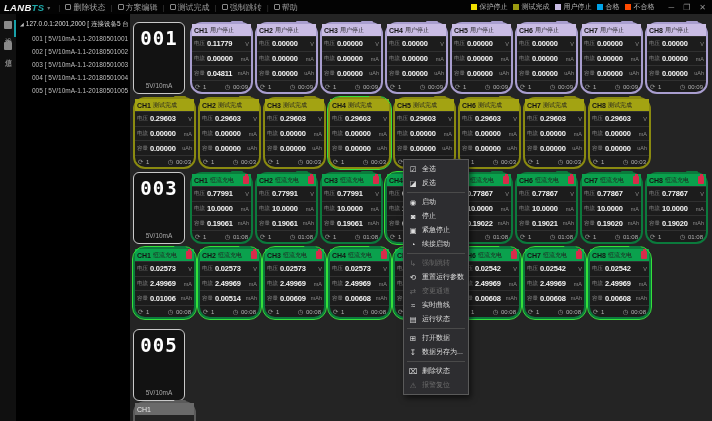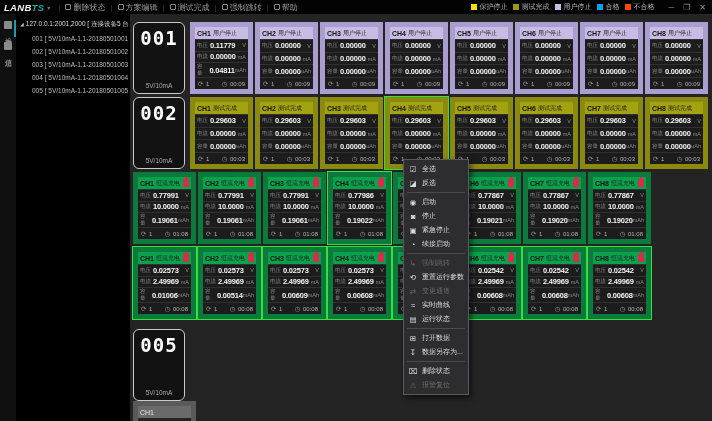--- a/index.html
+++ b/index.html
@@ -41,21 +41,21 @@
   .dev-row.last { margin-top:10px;flex-direction:column; }
 
   .dev-card { width:52px; height:72px; background:#121212; border:1px solid #c9c9c9;
     border-radius:6px; margin-right:5px; display:flex; flex-direction:column;
     align-items:center; justify-content:space-between; padding:6px 0 4px; flex:none; }
   .dev-num { font-family:"DejaVu Sans Mono", monospace; font-weight:bold; font-size:19px;
     color:#fff; letter-spacing:1px; line-height:1; }
   .dev-spec { font-size:6.5px; color:#a8a8a8; }
 
   .ch-card { width:63px; height:72px; margin-right:2px; background:#1c1c1c;
-    border:5px solid #14b8a6; border-radius:0; position:relative; display:flex;
+    border:2px solid #14b8a6; border-radius:12px; position:relative; display:flex;
     flex-direction:column; flex:none; }
   .ch-card.sel { outline:1.5px solid #35e03a; outline-offset:0px; }
   .ch-nub { position:absolute; top:-3px; right:8px; width:12px; height:3px; border-radius:1px 1px 0 0; }
   .ch-head { height:12px; display:flex; align-items:center; padding:0 2px; flex:none; }
   .ch-name { font-size:7px; font-weight:bold; color:#141414; margin-right:2px; }
   .ch-status { font-size:6px; color:#222; flex:1; white-space:nowrap; overflow:hidden; }
   .batt-ic { width:6px; height:8px; background:#d92b4b; border-radius:1px; position:relative; flex:none; }
   .batt-ic::before { content:""; position:absolute; top:-2px; left:1.5px; width:3px; height:2px; background:#d92b4b; }
   .ch-row { flex:1; display:flex; align-items:center; padding:0 2px; border-top:1px solid #303030; }
   .ch-lab { font-size:5.5px; color:#858585; margin-right:2px; }
@@ -375,24 +375,20 @@
               <span class="ch-val">0.00000</span>
               <span class="ch-unit">uAh</span>
             </div>
             <div class="ch-foot">
               <span><span class="ic">⟳</span> 1</span>
               <span><span class="ic">◷</span> 00:09</span>
             </div>
           </div>
         </div>
         <div class="dev-row">
-          <div class="dev-card">
-            <div class="dev-num">002</div>
-            <div class="dev-spec">5V/10mA</div>
-          </div>
           <div class="ch-card" style="border-color: rgb(138, 138, 16);">
             <div class="ch-nub" style="background: rgb(138, 138, 16);"></div>
             <div class="ch-head" style="background: rgb(163, 163, 18);">
               <span class="ch-name">CH1</span>
               <span class="ch-status">测试完成</span>
             </div>
             <div class="ch-row">
               <span class="ch-lab">电压</span>
               <span class="ch-val">0.29603</span>
               <span class="ch-unit">V</span>
@@ -589,20 +585,24 @@
               <span class="ch-val">0.00000</span>
               <span class="ch-unit">uAh</span>
             </div>
             <div class="ch-foot">
               <span><span class="ic">⟳</span> 1</span>
               <span><span class="ic">◷</span> 00:03</span>
             </div>
           </div>
         </div>
         <div class="dev-row">
+          <div class="dev-card">
+            <div class="dev-num">003</div>
+            <div class="dev-spec">5V/10mA</div>
+          </div>
           <div class="ch-card" style="border-color: rgb(11, 122, 60);">
             <div class="ch-nub" style="background: rgb(11, 122, 60);"></div>
             <div class="ch-head" style="background: rgb(10, 161, 77);">
               <span class="ch-name">CH1</span>
               <span class="ch-status">恒流充电</span>
               <span class="batt-ic"></span>
             </div>
             <div class="ch-row">
               <span class="ch-lab">电压</span>
               <span class="ch-val">0.77991</span>

